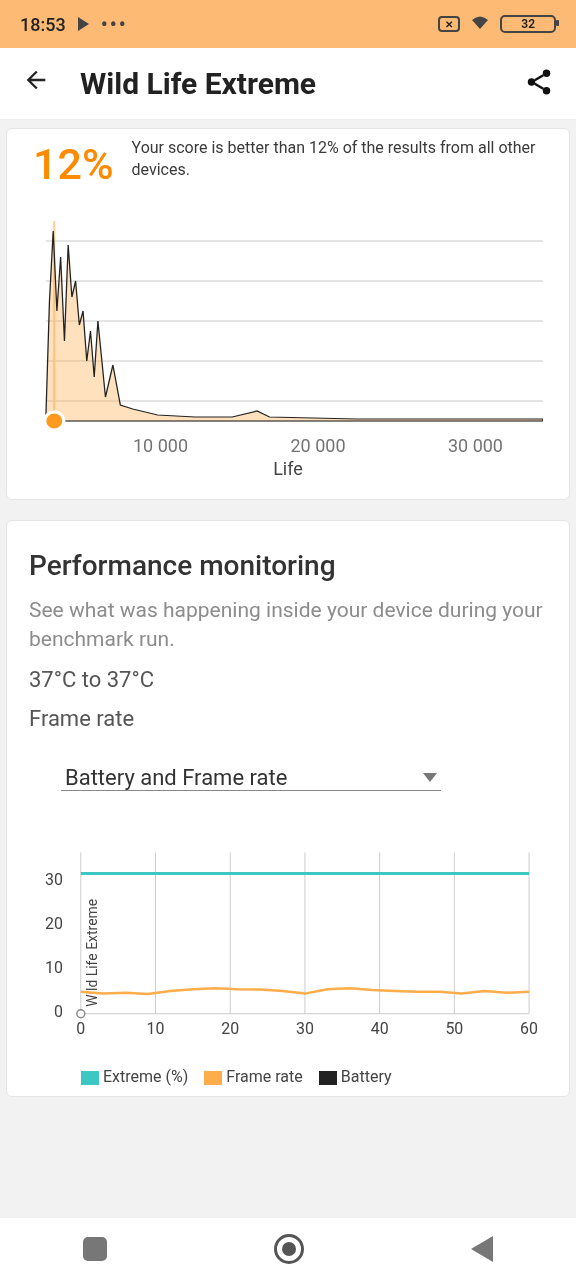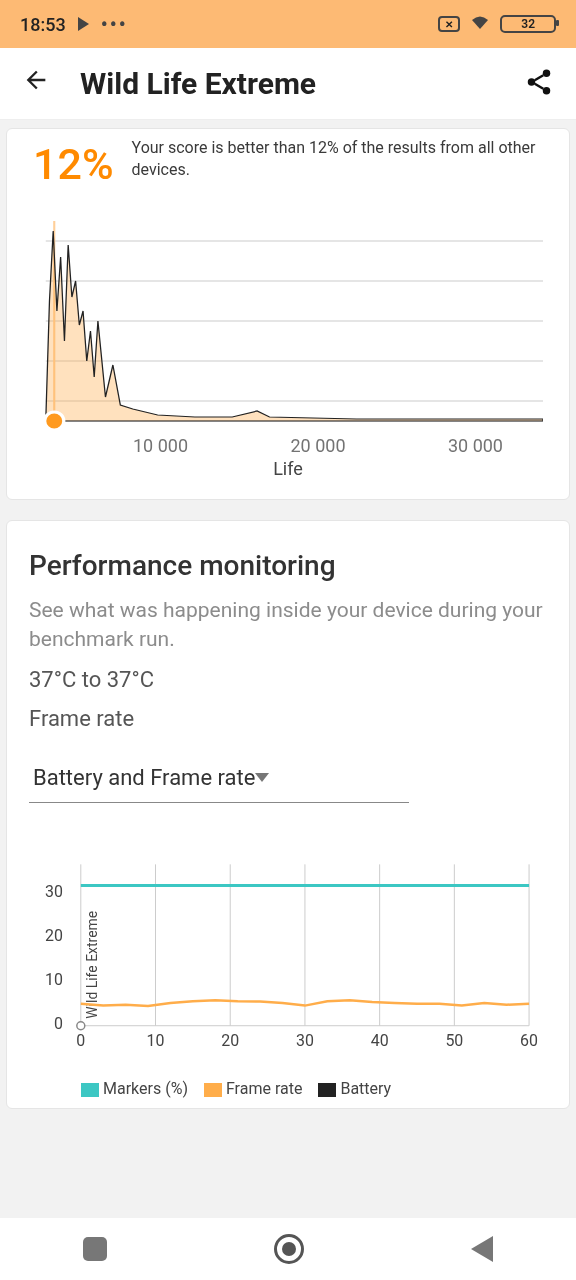--- a/index.html
+++ b/index.html
@@ -34,21 +34,21 @@
   .xticks { display:flex; justify-content:space-between; font-size:18px; color:#737373; margin-top:4px; padding-left:100px; padding-right:40px;}
   .xlabel { text-align:center; font-size:18px; color:#444; margin-top:2px; }
   
   .perf-card { background:#fff; border:1px solid #e5e5e5; border-radius:6px; margin-top:20px; padding: 28px 22px 10px 22px; }
   .perf-title { font-size:28px; font-weight:500; color:#333; margin-bottom:14px; }
   .perf-sub { font-size:21px; color:#8c8c8c; line-height:1.4; margin-bottom:12px; }
   .metric-row { display:flex; font-size:22px; color:#555; margin-bottom:14px; }
   .metric-label { width: 240px; }
   .metric-value { color:#555; }
   
-  .dropdown { margin-top:28px; width: 380px; border-bottom:1px solid #888; padding: 6px 4px 12px 4px; display:flex; align-items:center; font-size:22px; color:#333; }
+  .dropdown { margin-top:28px; width: 380px; border-bottom:1px solid #888; padding: 6px 4px 0 4px; display:flex; justify-content:space-between; align-items:center; font-size:22px; color:#333;margin-left:32px; }
   .chev-down { width:0; height:0; border-left:7px solid transparent; border-right:7px solid transparent; border-top:9px solid #777; }
   
   .mon-chart { margin-top: 46px; position:relative; }
   .mon-svg { width: 100%; height: 210px; }
   .mon-yticks text { font-size:16px; fill:#444; }
   .mon-grid line { stroke:#ccc; stroke-width:1; }
   .mon-batt-line { stroke:#3cc7c3; stroke-width:3; fill:none; }
   .mon-fps-line { stroke:#ffad4a; stroke-width:2.5; fill:none; }
   .side-label { font-size:14px; fill:#444; }
   .origin-dot { fill:#fff; stroke:#888; stroke-width:1.5; }
@@ -173,21 +173,21 @@
           <text x="52" y="192" text-anchor="middle">0</text>
           <text x="127" y="192" text-anchor="middle">10</text>
           <text x="202" y="192" text-anchor="middle">20</text>
           <text x="277" y="192" text-anchor="middle">30</text>
           <text x="352" y="192" text-anchor="middle">40</text>
           <text x="427" y="192" text-anchor="middle">50</text>
           <text x="502" y="192" text-anchor="middle">60</text>
         </g>
       </svg>
       <div class="legend">
-        <span><span class="sw teal"></span><span>Markers (%)</span></span>
+        <span><span class="sw teal"></span><span>Extreme (%)</span></span>
         <span><span class="sw orange"></span><span>Frame rate</span></span>
         <span><span class="sw black"></span><span>Battery</span></span>
       </div>
     </div>
   </div>
 
 </div>
 
 <div class="nav-bar">
   <div class="nav-sq"></div>

